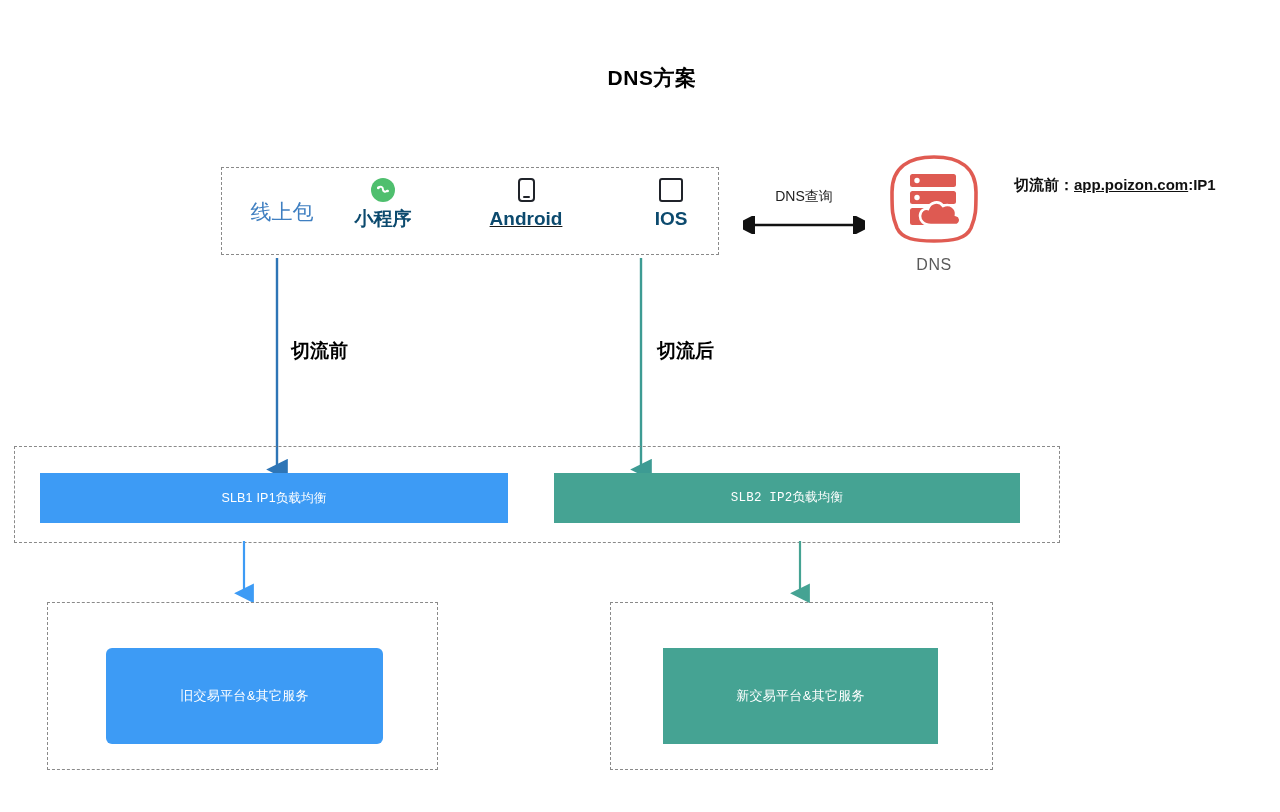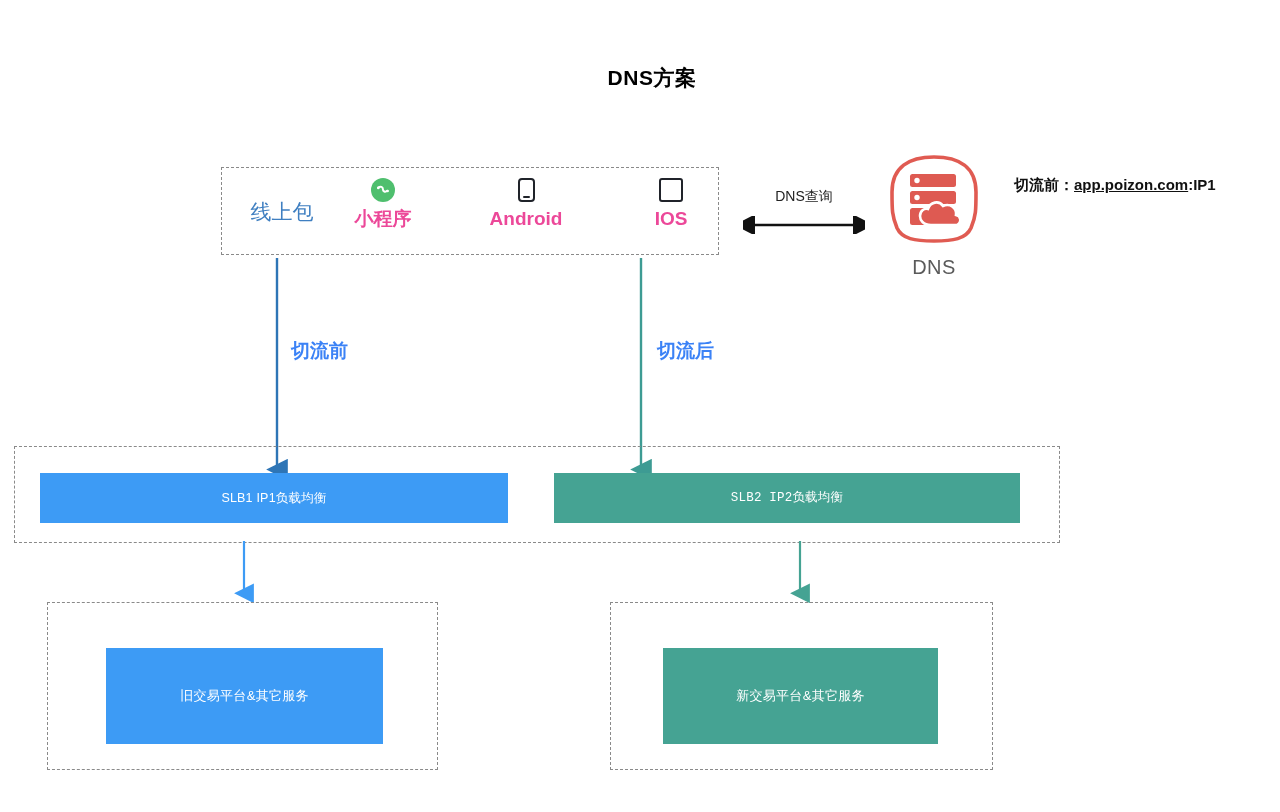--- a/index.html
+++ b/index.html
@@ -54,21 +54,21 @@
     position: absolute;
     text-align: center;
     display: flex;
     flex-direction: column;
     align-items: center;
     justify-content: flex-end;
   }
   .client-label {
     font-size: 19px;
     font-weight: bold;
-    color: #ec4899;
+    color: #0c4a6e;
     line-height: 1.1;
     white-space: nowrap;
   }
   .client-label.online-pkg {
     font-weight: normal;
     font-size: 21px;
     color: #3f7fc1;
   }
   .client-icon {
     margin-bottom: 7px;
@@ -137,21 +137,21 @@
   
   #dns-node {
     position: absolute;
     left: 887px;
     top: 152px;
     width: 94px;
     text-align: center;
   }
   #dns-node .dns-caption {
     margin-top: 6px;
-    font-size: 20px;
+    font-size: 16px;
     color: #5a5a5a;
     letter-spacing: 0.5px;
   }
 
   
   .mapping-line {
     position: absolute;
     left: 1014px;
     font-size: 15px;
     font-weight: bold;
@@ -166,21 +166,21 @@
   .flow-arrow {
     position: absolute;
   }
   #flow-arrow-before { left: 266px; top: 258px; width: 22px; height: 222px; }
   #flow-arrow-after  { left: 630px; top: 258px; width: 22px; height: 222px; }
 
   .flow-label {
     position: absolute;
     font-size: 19px;
     font-weight: bold;
-    color: #3b82f6;
+    color: #000000;
     white-space: nowrap;
   }
   #flow-label-before { left: 291px; top: 338px; }
   #flow-label-after  { left: 657px; top: 338px; }
 
   
   #slb-container {
     left: 14px;
     top: 446px;
     width: 1046px;
@@ -211,21 +211,21 @@
   .service-box {
     position: absolute;
     height: 96px;
     display: flex;
     align-items: center;
     justify-content: center;
     color: #ffffff;
     font-size: 13px;
     letter-spacing: 0.3px;
   }
-  #service-box-old { left: 106px; top: 648px; width: 277px; background: #3d9bf5; }
+  #service-box-old { left: 106px; top: 648px; width: 277px; background: #3d9bf5; border-radius: 6px; }
   #service-box-new { left: 663px; top: 648px; width: 275px; background: #45a393; }
 </style>
 </head>
 <body>
 
 <div id="canvas">
 
   <div class="page-title">DNS方案</div>
 
   <div id="client-box" class="dashed-box"></div>
@@ -238,21 +238,21 @@
     <span class="client-icon mp-icon">
       <svg width="24" height="24" viewBox="0 0 24 24" aria-hidden="true">
         <path d="M7.6 9.6c2.0-1.8 4.3-0.5 4.3 1.6 0 2.1 2.3 3.4 4.3 1.6" fill="none" stroke="#ffffff" stroke-width="2.0" stroke-linecap="round"></path>
         <circle cx="7.3" cy="9.9" r="1.35" fill="#ffffff"></circle>
         <circle cx="16.6" cy="13.0" r="1.35" fill="#ffffff"></circle>
       </svg>
     </span>
     <span class="client-label">小程序</span>
   </div>
 
-  <div class="client-item" style="left:478px; top:178px; width:96px; height:52px;">
+  <div class="client-item" style="left:478px; top:178px; width:96px; height:52px;text-decoration:underline;">
     <span class="client-icon android-icon"></span>
     <span class="client-label">Android</span>
   </div>
 
   <div class="client-item" style="left:628px; top:178px; width:86px; height:52px;">
     <span class="client-icon ios-icon"></span>
     <span class="client-label">IOS</span>
   </div>
 
   <div id="dns-query-label">DNS查询</div>

